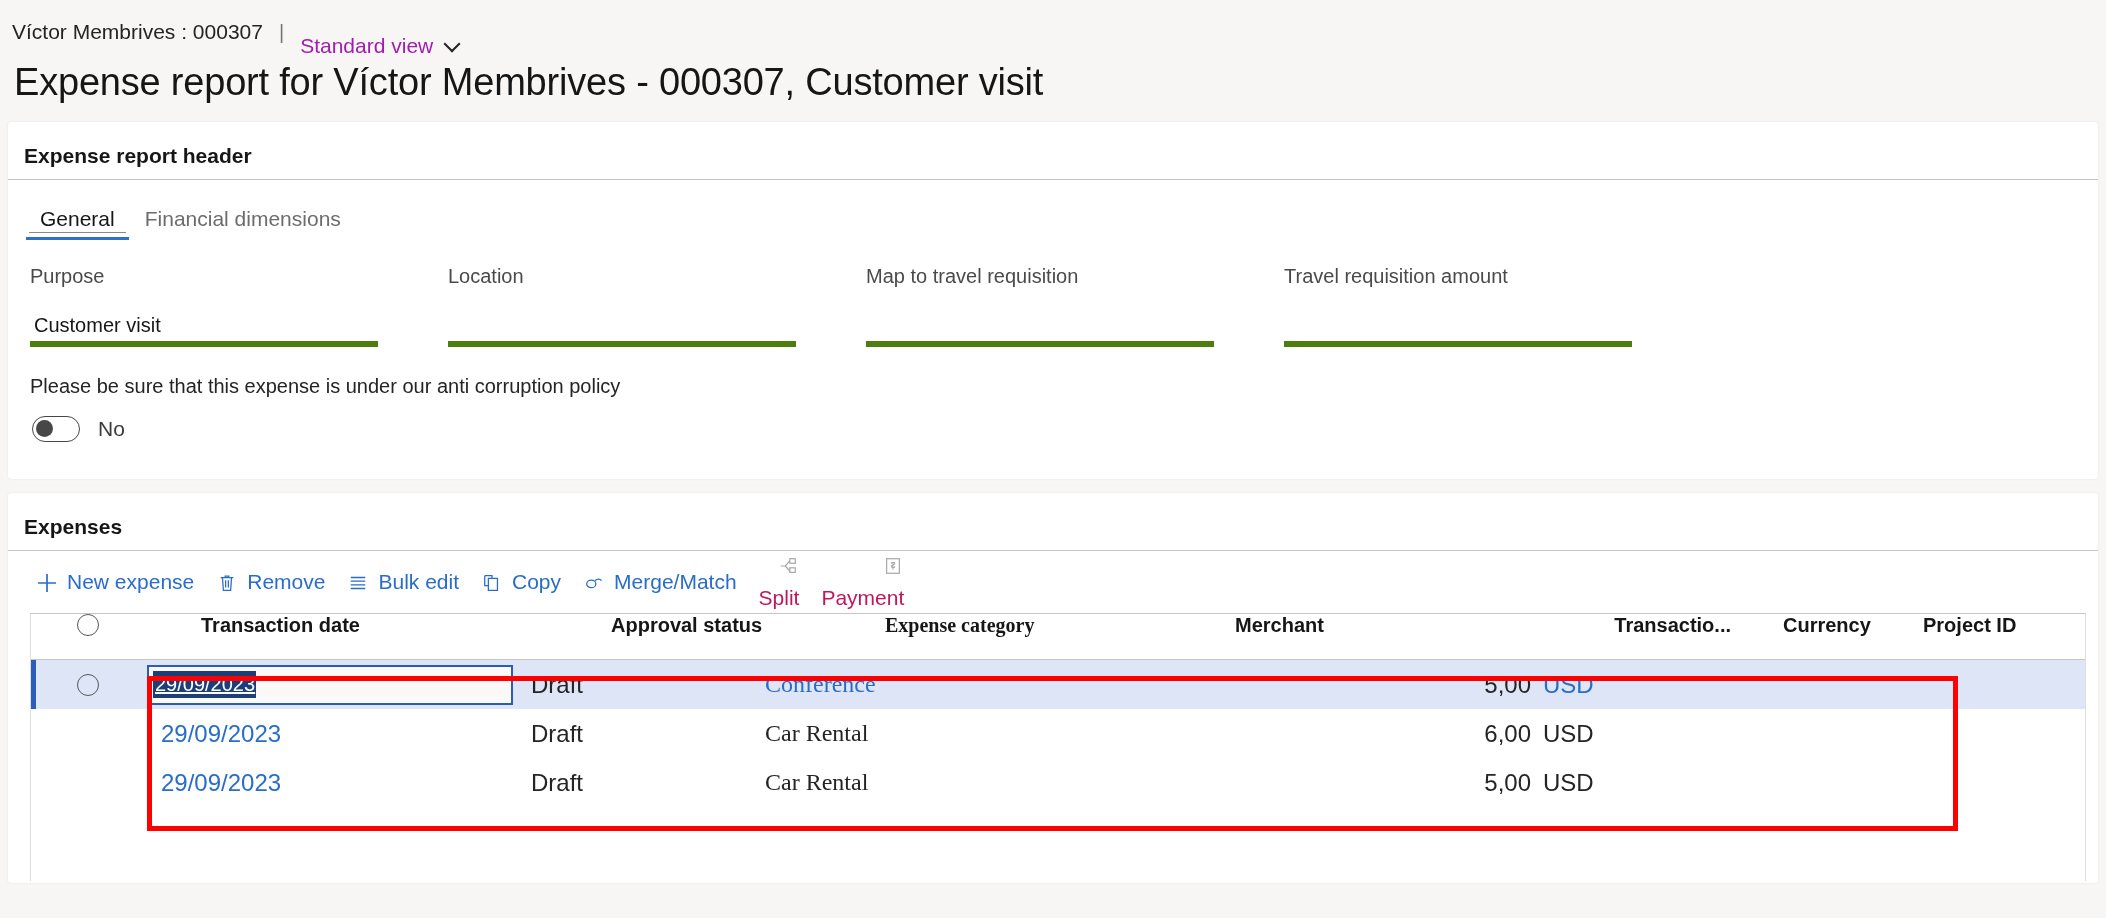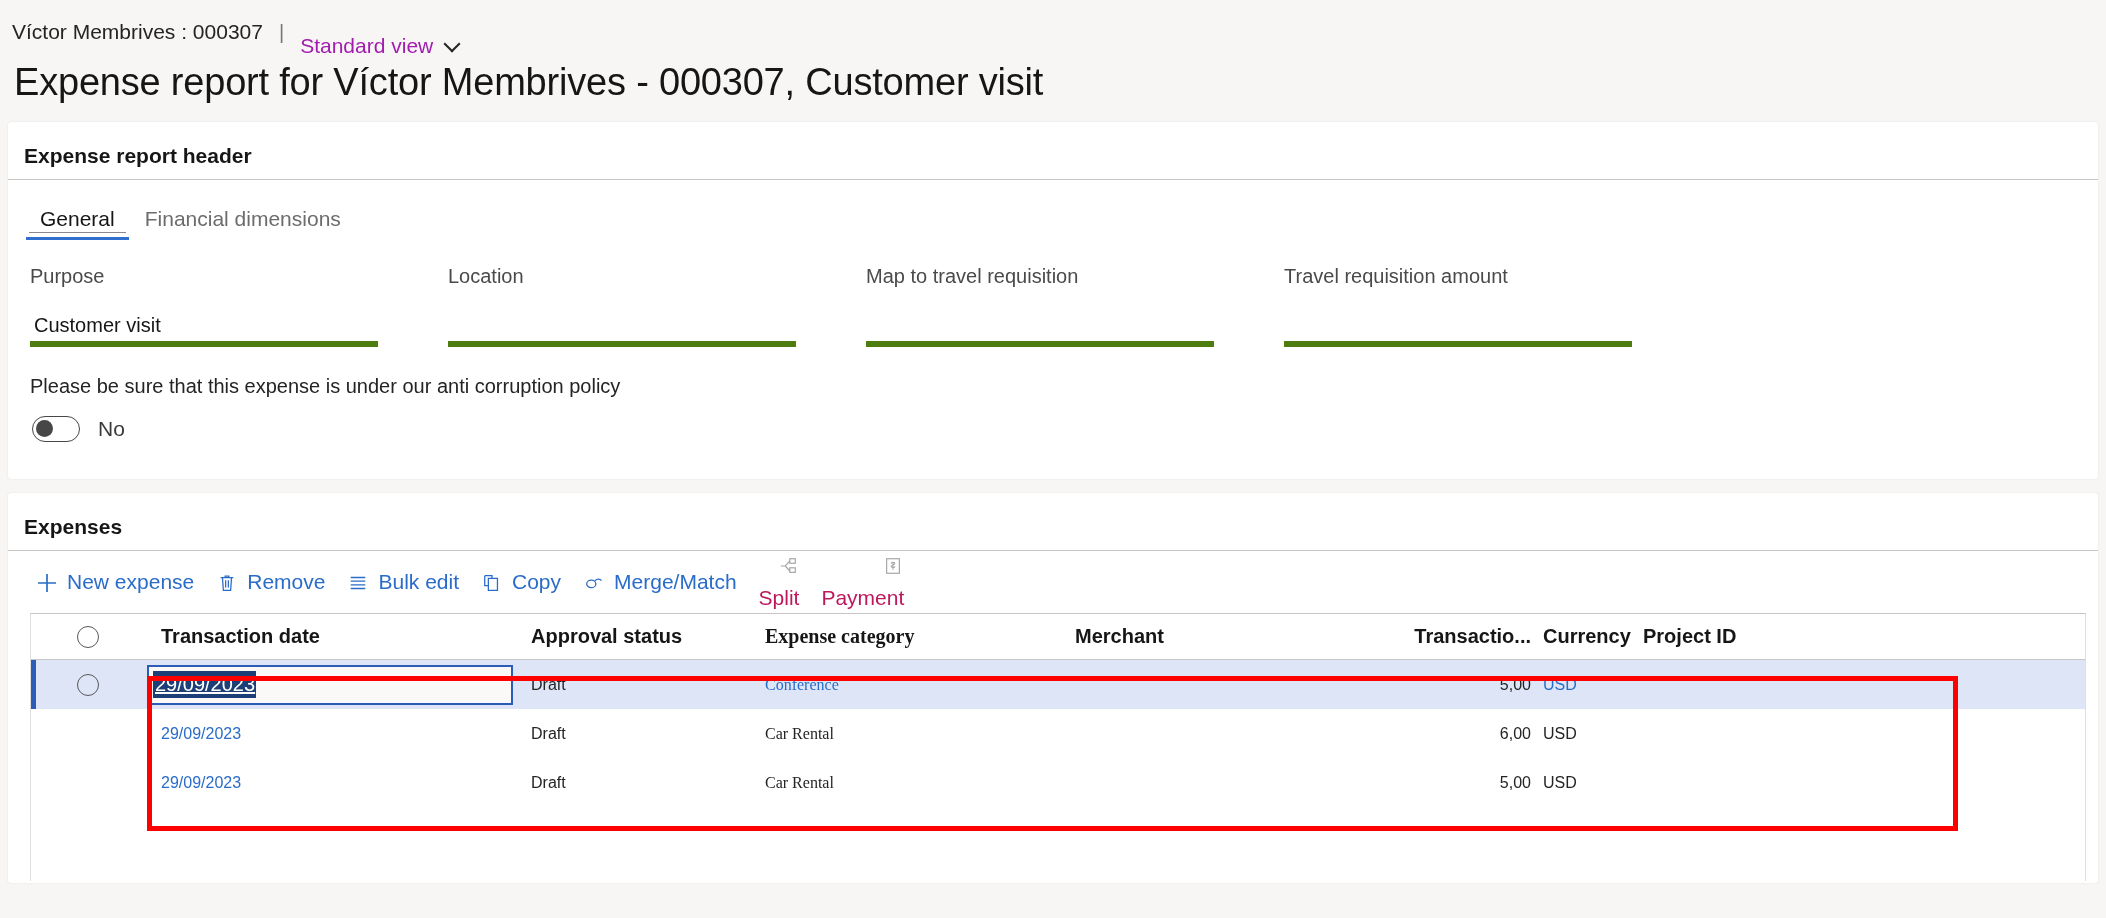--- a/index.html
+++ b/index.html
@@ -226,24 +226,25 @@
   .grid {
     margin: 0 12px 0 22px;
     border-top: 1px solid #c8c6c4;
     border-left: 1px solid #e1dfdd;
     border-right: 1px solid #e1dfdd;
     background: #fff;
     height: 268px;
   }
   .grid-head {
     display: flex;
-    align-items: center;
+    align-items: flex-start;
     height: 46px;
     border-bottom: 1px solid #c8c6c4;
     background: #ffffff;
+    gap: 40px;
   }
   .grid-row {
     display: flex;
     align-items: center;
     height: 49px;
     position: relative;
   }
   .grid-row.selected {
     background: #dde5f6;
   }
@@ -262,21 +263,21 @@
   .c-amt   { width: 138px; flex: none; text-align: right; }
   .c-cur   { width: 100px; flex: none; padding-left: 12px; }
   .c-proj  { width: 260px; flex: none; padding-left: 12px; }
 
   .grid-head .hcell {
     font-size: 20px;
     font-weight: 600;
     color: #161616;
   }
   .grid-row .cell {
-    font-size: 16px;
+    font-size: 24px;
     color: #242424;
   }
   .cell.link { color: #2a6cc9; }
   .radio {
     width: 22px; height: 22px;
     border-radius: 50%;
     border: 1.5px solid #575757;
     background: transparent;
     cursor: pointer;
   }

